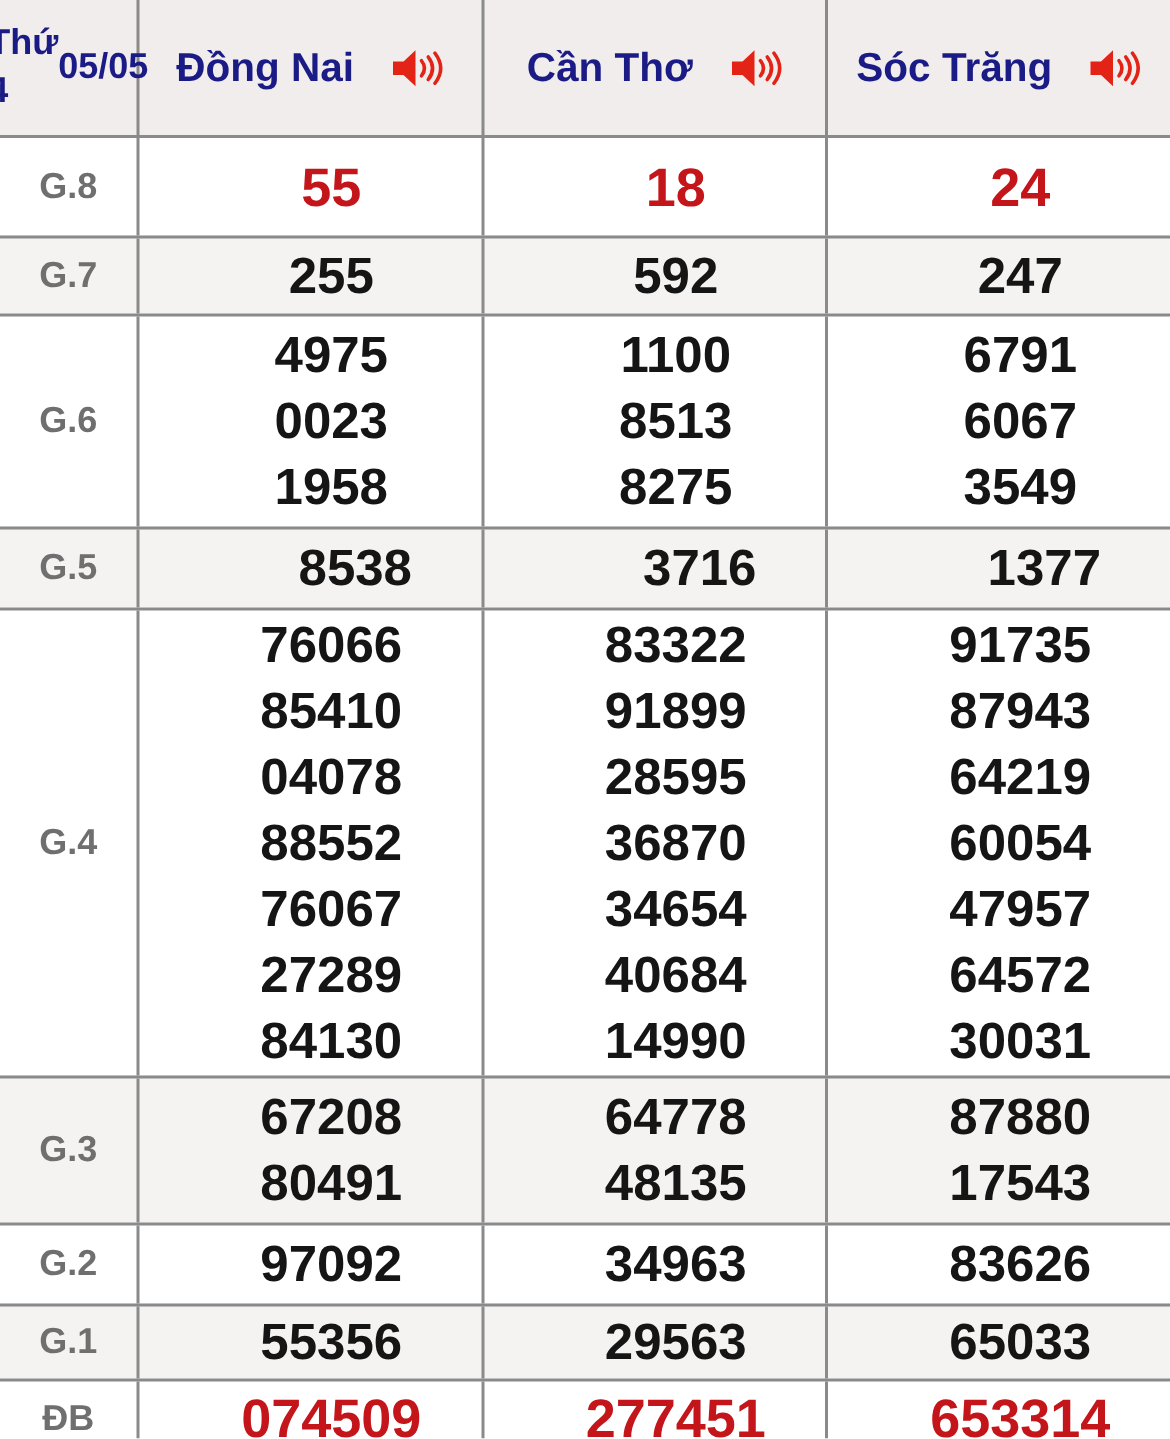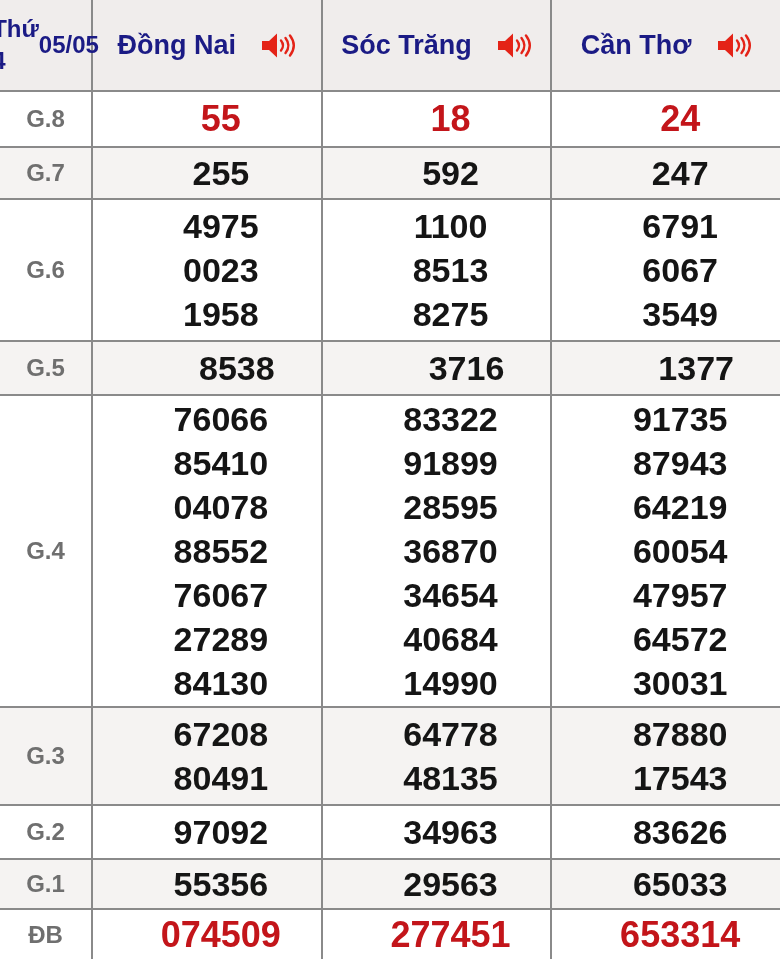--- a/index.html
+++ b/index.html
@@ -57,45 +57,45 @@
         <div class="speaker">
           <svg width="36" height="27" viewBox="0 0 36 27" aria-hidden="true">
             <path d="M2 9 h7 l8 -7.5 v24 l-8 -7.5 H2 z" fill="currentColor"></path>
             <path d="M21 8.5 q4 5 0 10" fill="none" stroke="currentColor" stroke-width="2.4" stroke-linecap="round"></path>
             <path d="M25.5 6 q5.8 7.5 0 15" fill="none" stroke="currentColor" stroke-width="2.4" stroke-linecap="round"></path>
             <path d="M30 3.5 q7.6 10 0 20" fill="none" stroke="currentColor" stroke-width="2.4" stroke-linecap="round"></path>
           </svg>
         </div>
       </div>
       <div class="prov-cell">
+        <div style="display: inline;">Cần Thơ</div>
+        <div class="speaker">
+          <svg width="36" height="27" viewBox="0 0 36 27" aria-hidden="true">
+            <path d="M2 9 h7 l8 -7.5 v24 l-8 -7.5 H2 z" fill="currentColor"></path>
+            <path d="M21 8.5 q4 5 0 10" fill="none" stroke="currentColor" stroke-width="2.4" stroke-linecap="round"></path>
+            <path d="M25.5 6 q5.8 7.5 0 15" fill="none" stroke="currentColor" stroke-width="2.4" stroke-linecap="round"></path>
+            <path d="M30 3.5 q7.6 10 0 20" fill="none" stroke="currentColor" stroke-width="2.4" stroke-linecap="round"></path>
+          </svg>
+        </div>
+      </div>
+      <div class="prov-cell">
         <div style="display: inline;">Sóc Trăng</div>
         <div class="speaker">
           <svg width="36" height="27" viewBox="0 0 36 27" aria-hidden="true">
             <path d="M2 9 h7 l8 -7.5 v24 l-8 -7.5 H2 z" fill="currentColor"></path>
             <path d="M21 8.5 q4 5 0 10" fill="none" stroke="currentColor" stroke-width="2.4" stroke-linecap="round"></path>
             <path d="M25.5 6 q5.8 7.5 0 15" fill="none" stroke="currentColor" stroke-width="2.4" stroke-linecap="round"></path>
             <path d="M30 3.5 q7.6 10 0 20" fill="none" stroke="currentColor" stroke-width="2.4" stroke-linecap="round"></path>
           </svg>
         </div>
       </div>
-      <div class="prov-cell">
-        <div style="display: inline;">Cần Thơ</div>
-        <div class="speaker">
-          <svg width="36" height="27" viewBox="0 0 36 27" aria-hidden="true">
-            <path d="M2 9 h7 l8 -7.5 v24 l-8 -7.5 H2 z" fill="currentColor"></path>
-            <path d="M21 8.5 q4 5 0 10" fill="none" stroke="currentColor" stroke-width="2.4" stroke-linecap="round"></path>
-            <path d="M25.5 6 q5.8 7.5 0 15" fill="none" stroke="currentColor" stroke-width="2.4" stroke-linecap="round"></path>
-            <path d="M30 3.5 q7.6 10 0 20" fill="none" stroke="currentColor" stroke-width="2.4" stroke-linecap="round"></path>
-          </svg>
-        </div>
-      </div>
     </div>
   <div>
 
-  <div class="row red" style="height: 56px;">
+  <div class="row red" style="height: 67px;">
         <div class="label-cell">G.8</div>
         <div class="num-cell">
           <div class="num">55</div>
         </div>
         <div class="num-cell">
           <div class="num">18</div>
         </div>
         <div class="num-cell">
           <div class="num">24</div>
         </div>

